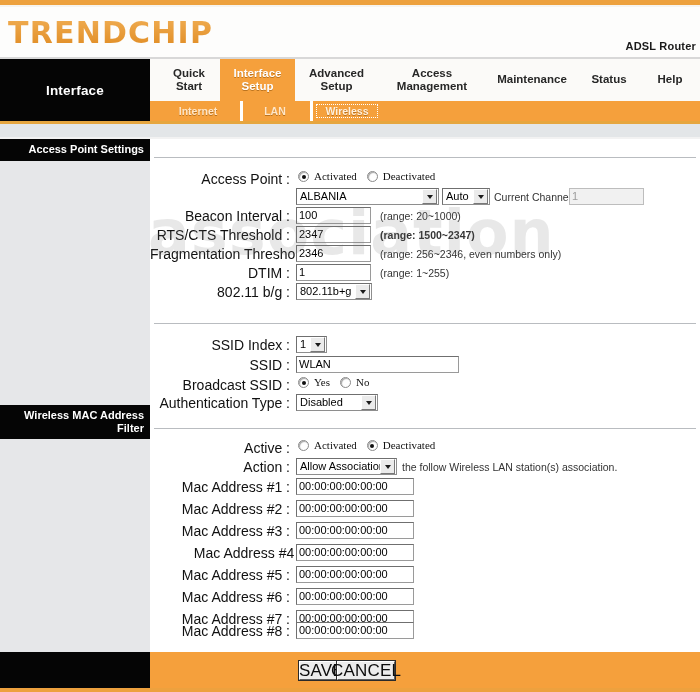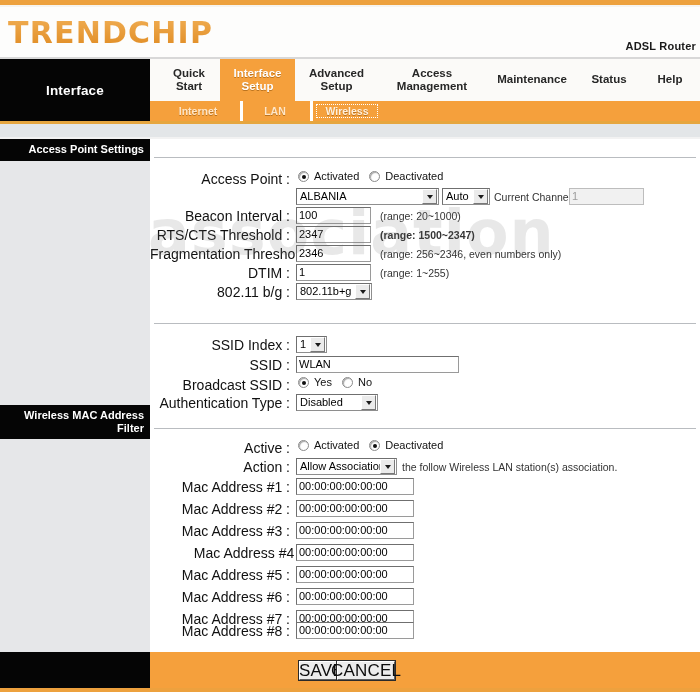--- a/index.html
+++ b/index.html
@@ -292,20 +292,21 @@
     width: 0; height: 0;
     border-left: 3.5px solid transparent;
     border-right: 3.5px solid transparent;
     border-top: 4px solid #1b1b1b;
   }
   .radio-group {
     position: absolute;
     display: flex;
     white-space: nowrap;
     font-size: 11px;
+    font-family: Liberation Serif, serif;
   }
   .radio {
     display: inline-flex;
     align-items: center;
     cursor: pointer;
     margin-right: 10px;
   }
   .radio .dot {
     width: 11px;
     height: 11px;

